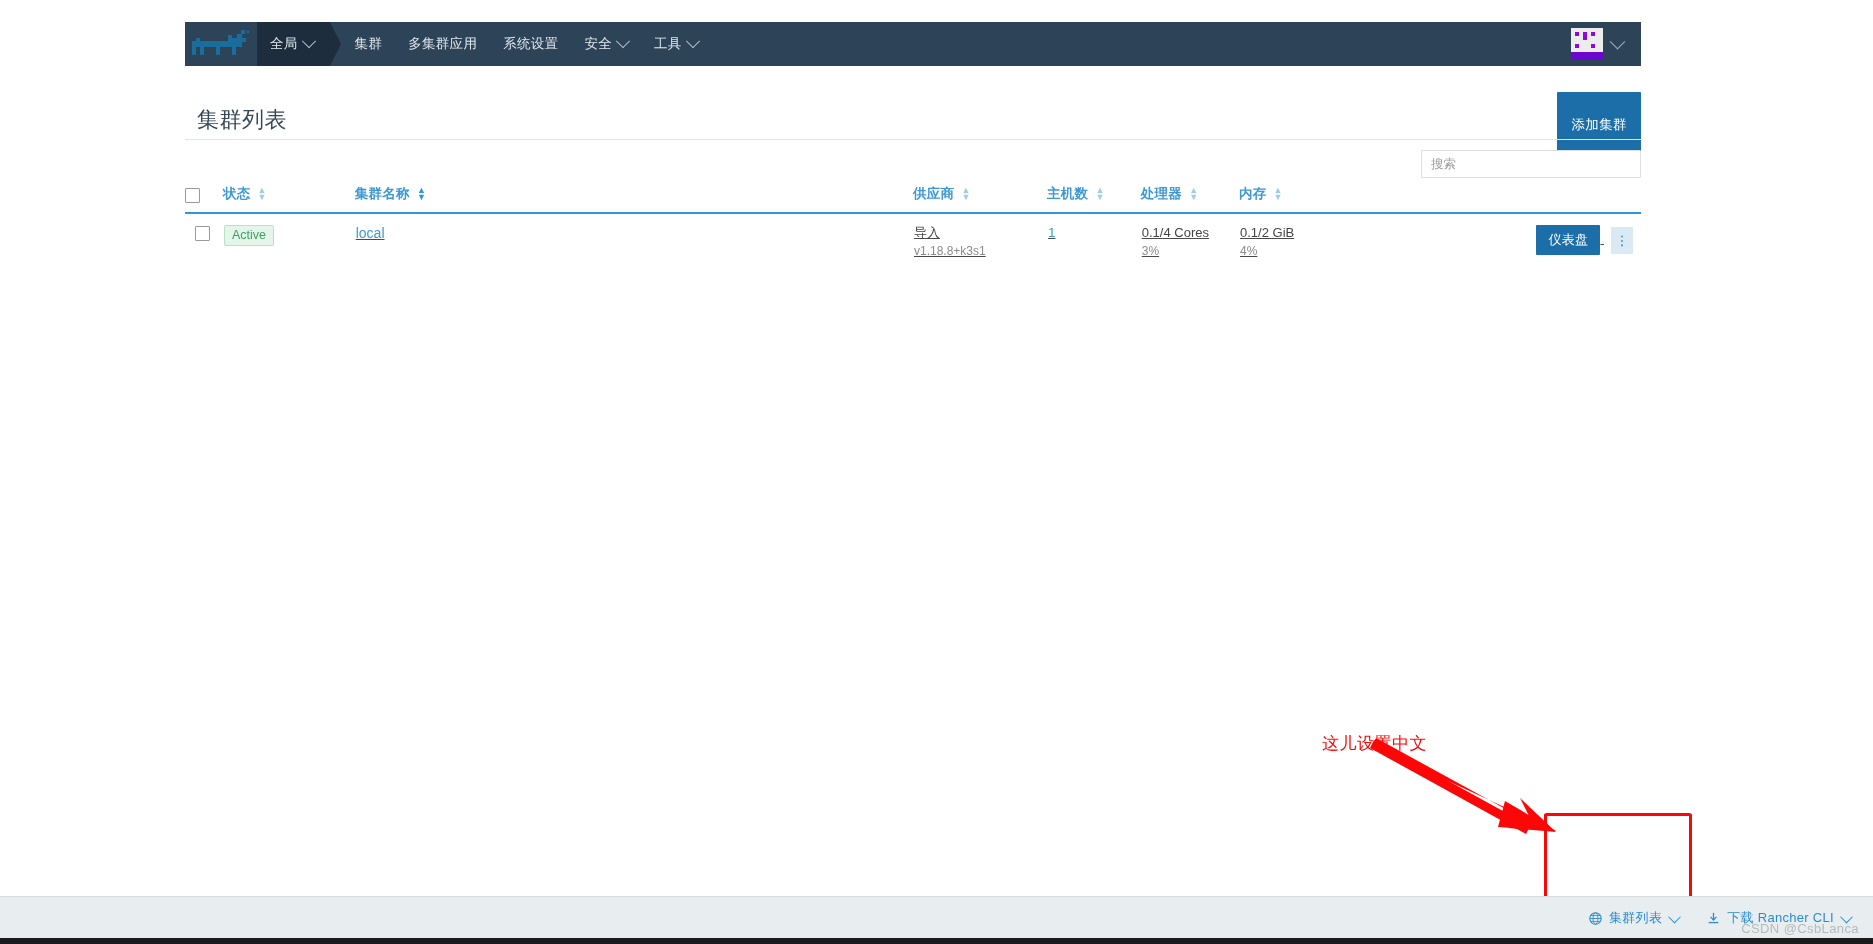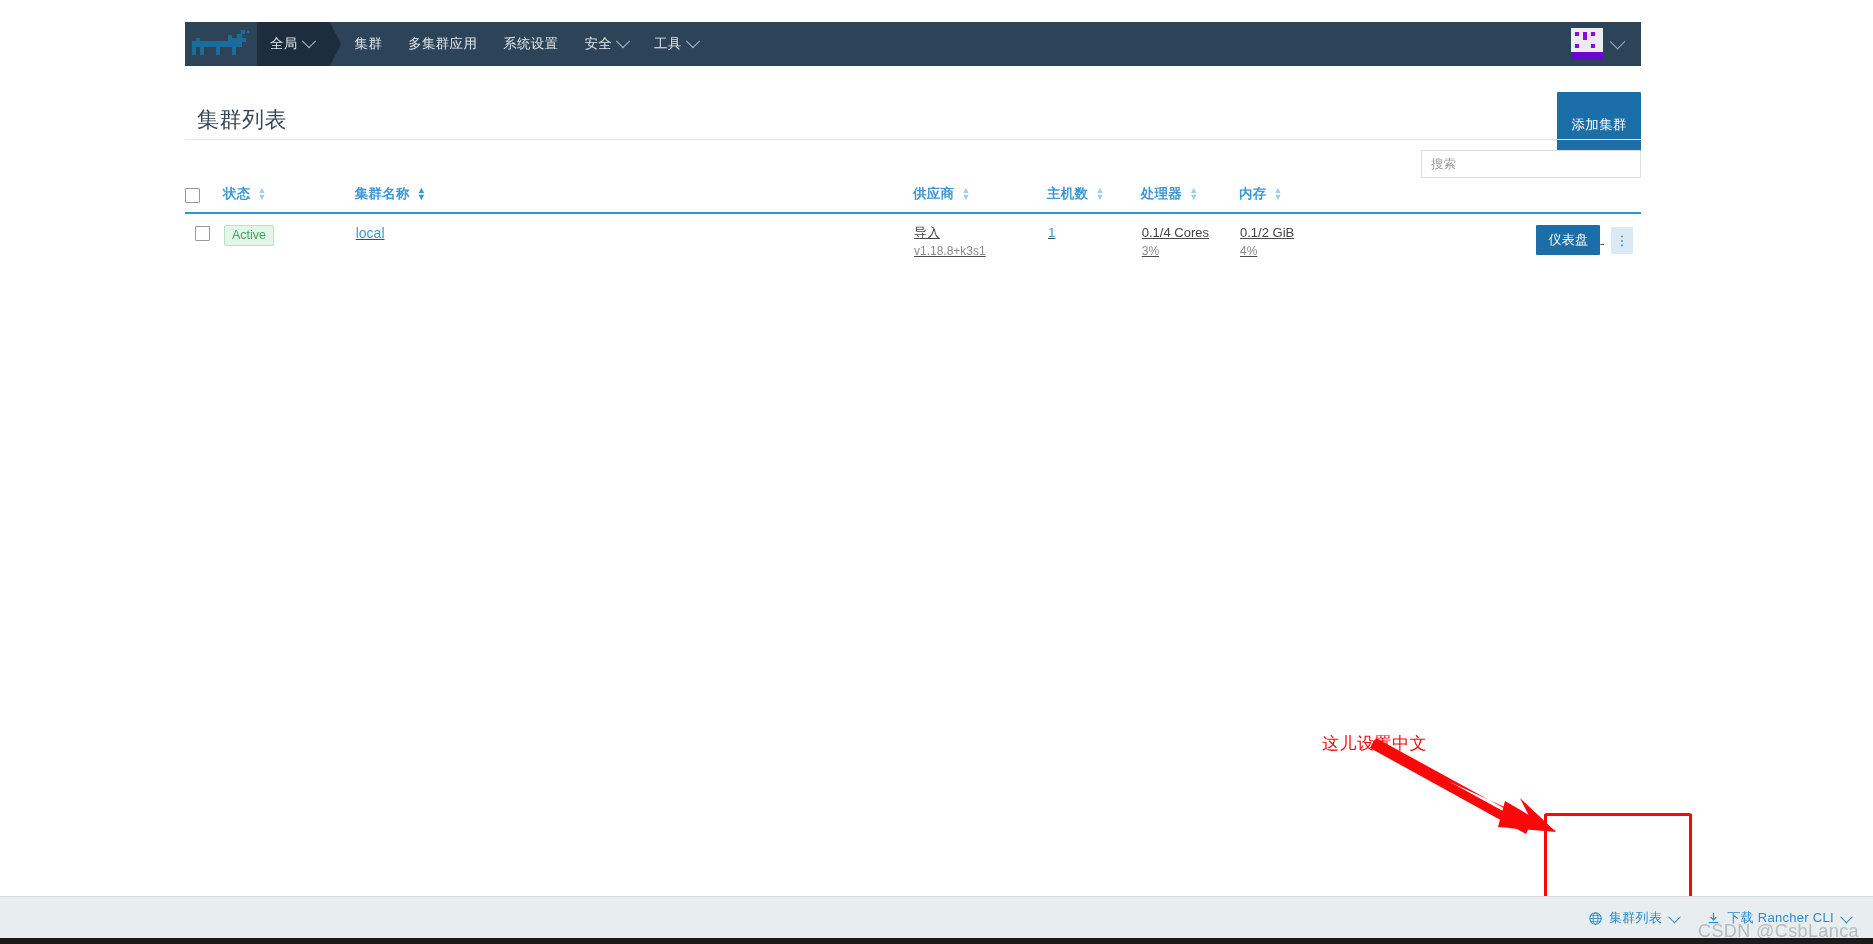--- a/index.html
+++ b/index.html
@@ -350,21 +350,21 @@
     border-bottom: 1.8px solid #2a8bd0;
     transform: rotate(45deg) translate(-1px,-1px);
     display: inline-block;
   }
   .globe-ico, .dl-ico { margin-right: 7px; display:inline-flex; }
   .watermark {
     position: absolute;
     right: 14px;
     top: 921px;
     color: #b9b9b9;
-    font-size: 18px;
+    font-size: 13px;
     letter-spacing: .4px;
     white-space: nowrap;
   }
   .bottom-strip {
     position: absolute;
     left: 0; top: 938px;
     width: 1873px; height: 6px;
     background: #1b1b1b;
   }
 </style>

